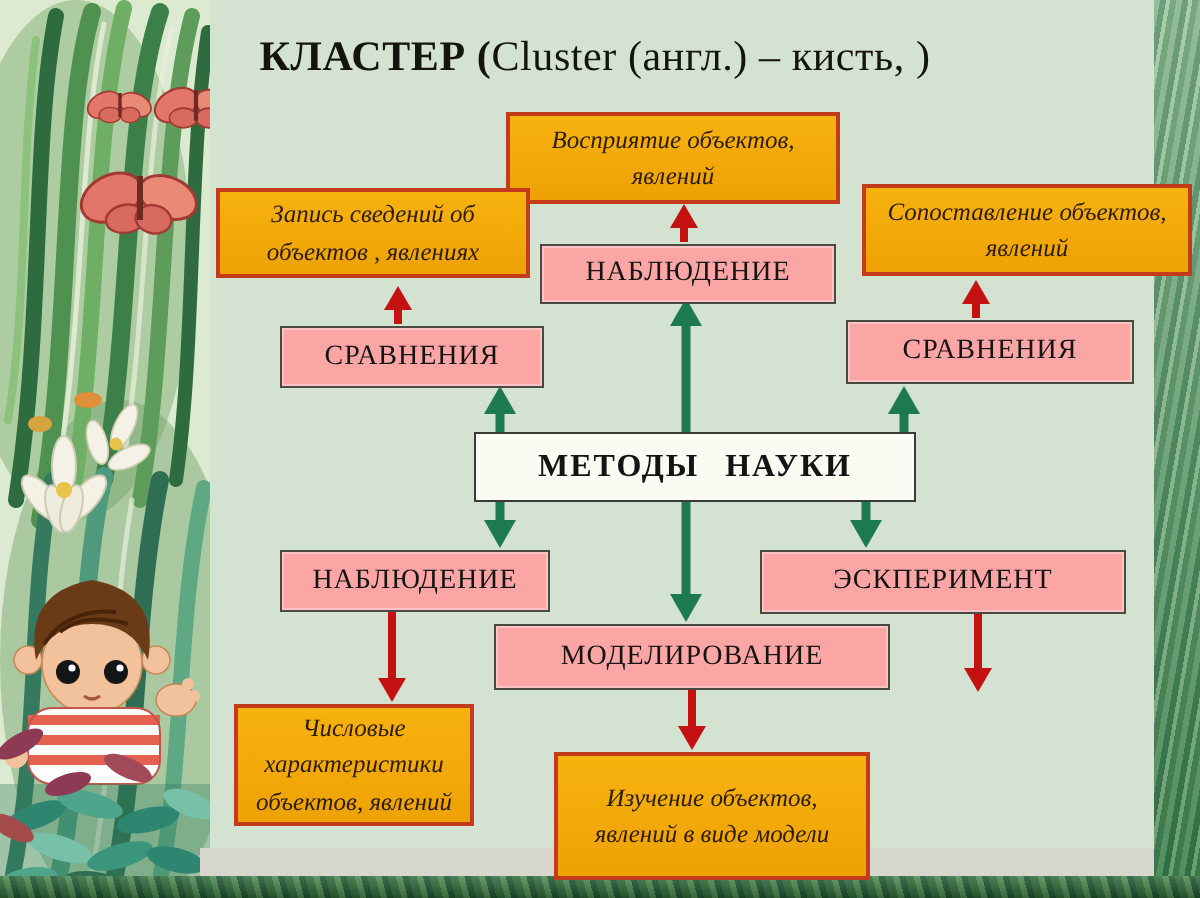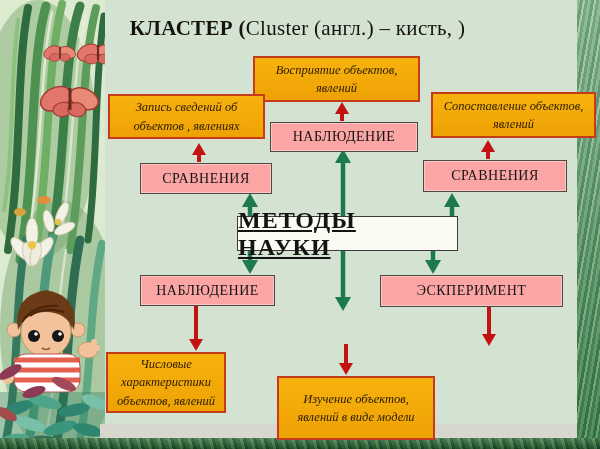--- a/index.html
+++ b/index.html
@@ -41,22 +41,22 @@
   .title .b{font-weight:bold;}
   
   .node{
     position:absolute;z-index:3;
     background:#fca5a5;border:1px solid #4a4a42;
     display:flex;align-items:center;justify-content:center;
     font-size:14px;color:#141414;letter-spacing:.5px;
     box-shadow:0 0 0 1px rgba(255,255,255,.35) inset;
   }
   .node.center-node{
-    font-weight:bold;font-size:24px;letter-spacing:1px;word-spacing:8px;
-    background:#fbfbf4;border-color:#3c3c34;text-decoration:underline;
+    font-weight:bold;font-size:16px;letter-spacing:1px;word-spacing:8px;
+    background:#fbfbf4;border-color:#3c3c34;
   }
   
   .note{
     position:absolute;z-index:3;
     background:linear-gradient(180deg,#f7b20e,#eea204);
     border:2px solid #c43b1b;
     display:flex;align-items:center;justify-content:center;
     font-size:12.5px;font-weight:normal;font-style:italic;
     color:#2b1c03;text-align:center;line-height:1.45;
     padding:2px 4px;box-sizing:border-box;
@@ -207,23 +207,24 @@
       <line x1="346" y1="344" x2="346" y2="364"></line>
         <polygon points="346,375 339,363 353,363" stroke="none"></polygon>
       <line x1="489" y1="306" x2="489" y2="335"></line>
         <polygon points="489,346 482,334 496,334" stroke="none"></polygon>
     </g>
   </svg>
 
   <div class="note" style="left:253px;top:56px;width:167px;height:46px">Восприятие объектов, явлений</div>
   <div class="note" style="left:108px;top:94px;width:157px;height:45px">Запись сведений об объектов , явлениях</div>
   <div class="note" style="left:431px;top:92px;width:165px;height:46px">Сопоставление объектов, явлений</div>
-  <div class="note" style="left:106px;top:352px;width:120px;height:61px">Числовые характеристики объектов, явлений</div>
+  <div class="note" style="left:117px;top:352px;width:120px;height:61px">Числовые характеристики объектов, явлений</div>
   <div class="note" style="left:277px;top:376px;width:158px;height:64px">Изучение объектов, явлений в виде модели</div>
 
   <div class="node" style="left:270px;top:122px;width:146px;height:28px">НАБЛЮДЕНИЕ</div>
   <div class="node" style="left:140px;top:163px;width:130px;height:29px">СРАВНЕНИЯ</div>
   <div class="node" style="left:423px;top:160px;width:142px;height:30px">СРАВНЕНИЯ</div>
   <div class="node center-node" style="left:237px;top:216px;width:219px;height:33px">МЕТОДЫ НАУКИ</div>
   <div class="node" style="left:140px;top:275px;width:133px;height:29px">НАБЛЮДЕНИЕ</div>
   <div class="node" style="left:380px;top:275px;width:181px;height:30px">ЭСКПЕРИМЕНТ</div>
+  <div class="node" style="left:247px;top:312px;width:196px;height:31px">МОДЕЛИРОВАНИЕ</div>
 
 </div>
 
 </body></html>

